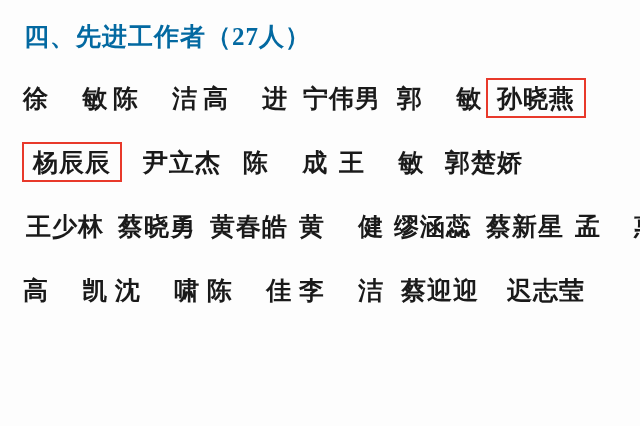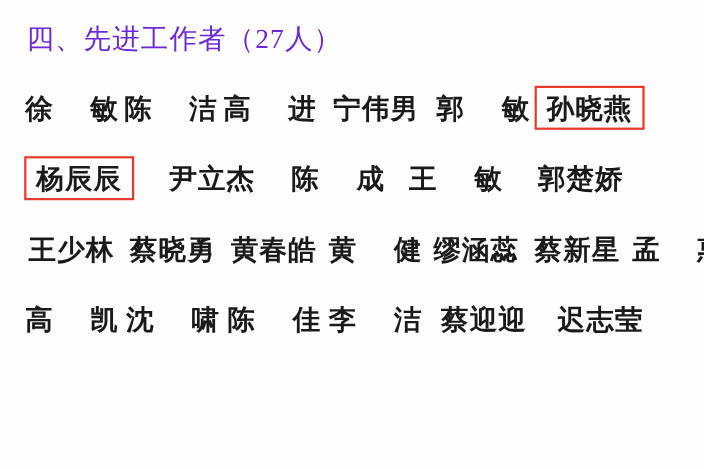--- a/index.html
+++ b/index.html
@@ -19,23 +19,24 @@
     width: 640px;
     height: 426px;
     background: #fdfdfd;
     box-sizing: border-box;
     padding: 22px 18px 10px 22px;
   }
   .heading {
     font-size: 25px;
     letter-spacing: 1px;
     line-height: 1.2;
-    color: #6d28d9;
+    color: #0369a1;
     margin: 0 0 22px 2px;
     white-space: nowrap;
+    font-weight: bold;
   }
   .name-rows {
     display: flex;
     flex-direction: column;
     gap: 20px;
   }
   .name-row {
     display: flex;
     align-items: flex-end;
     height: 44px;
@@ -58,21 +59,21 @@
   .w3 { width: 100px; }
   .name.spaced2 {
     letter-spacing: 14px;
     text-indent: 14px;
   }
   .name.highlight {
     border: 2px solid #e8392b;
     padding: 0 6px;
   }
   .row1 .name { margin-right: 4px; }
-  .row2 .name { margin-right: 21px; }
+  .row2 .name { margin-right: 10px; }
   .row3 .name { margin-right: 6px; }
   .row4 .name { margin-right: 6px; }
 </style>
 </head>
 <body>
 
 <div class="page">
 
   <div class="heading">四、先进工作者（27人）</div>
 

